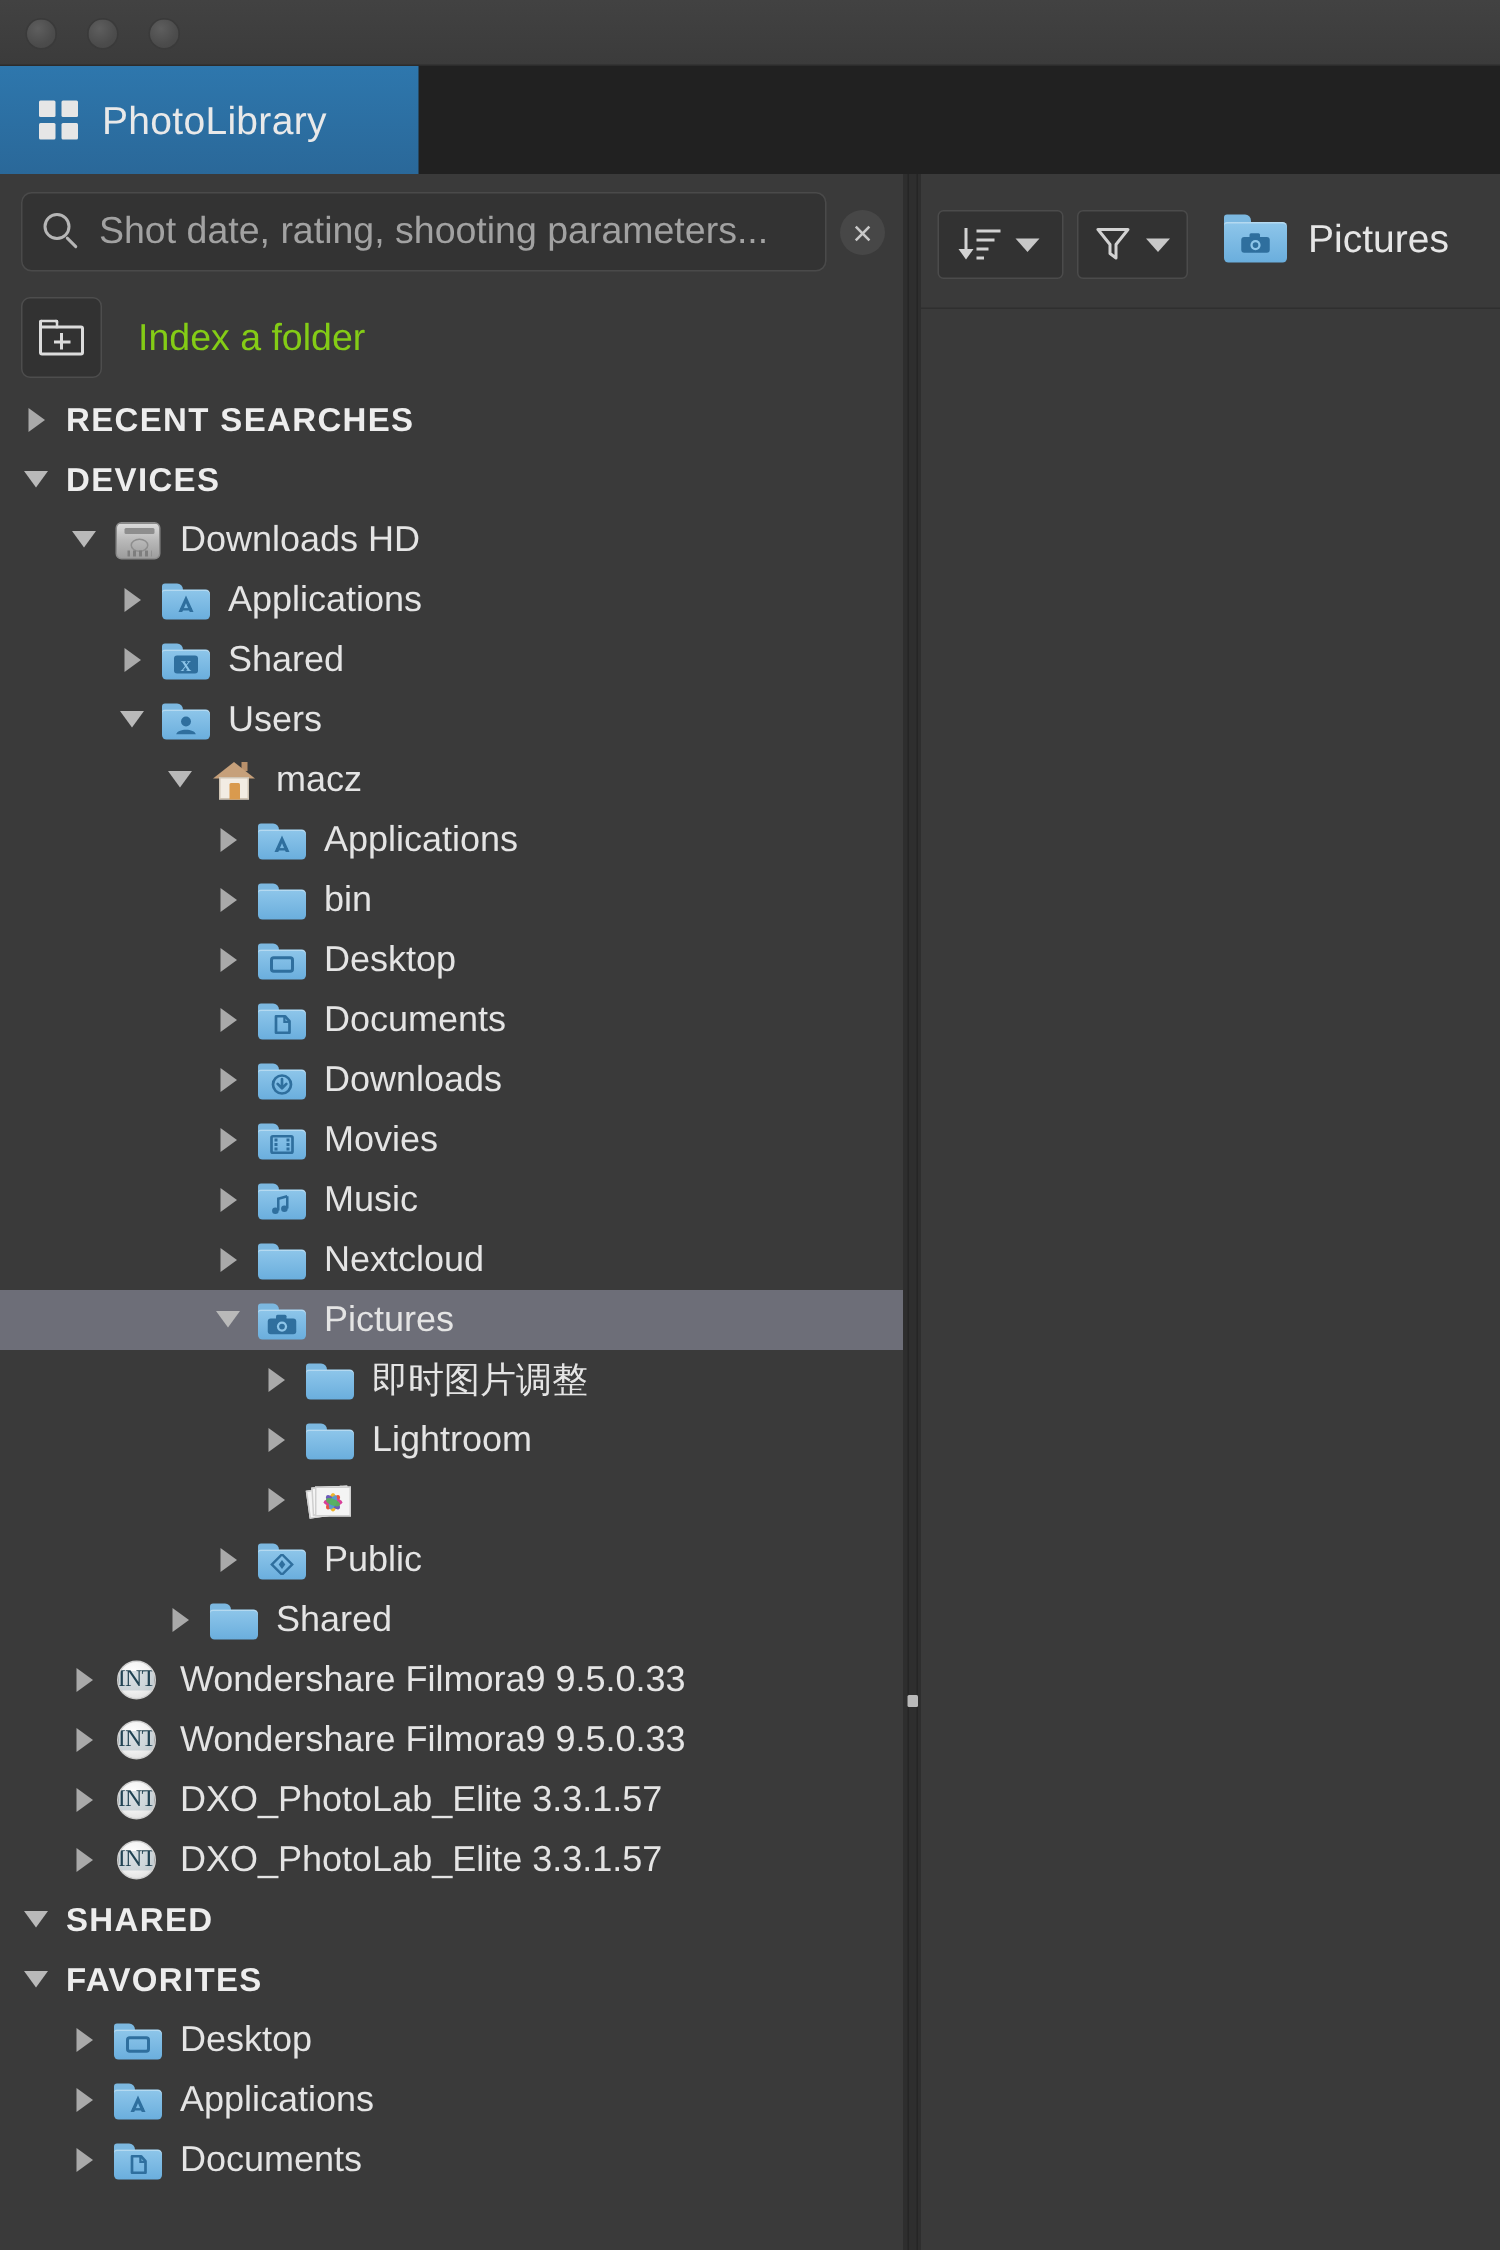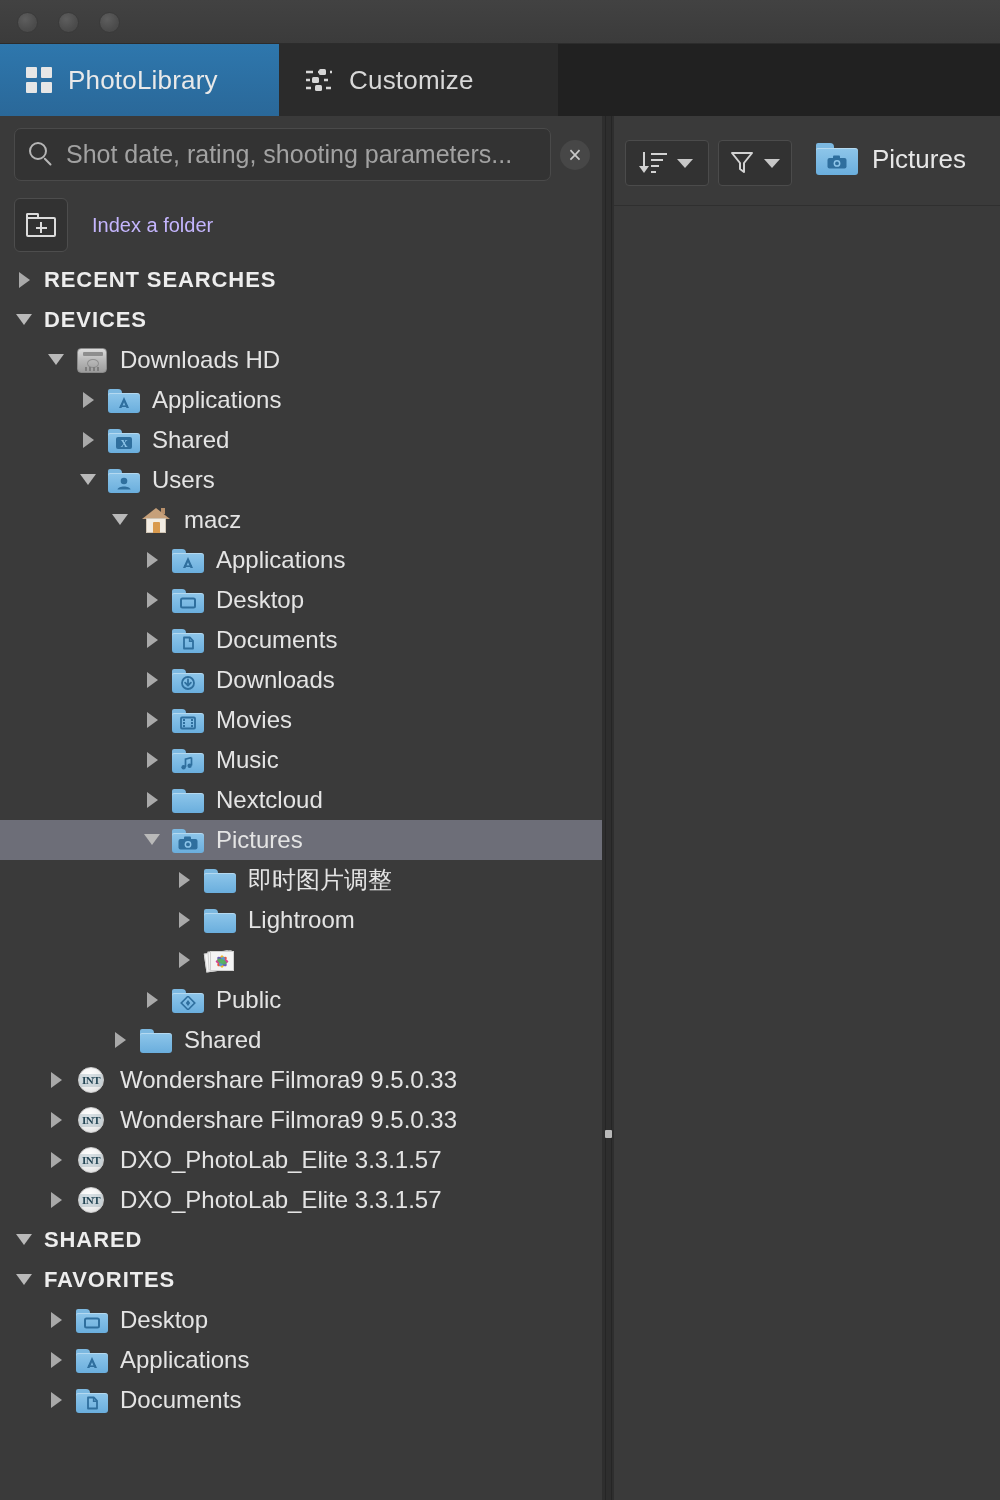--- a/index.html
+++ b/index.html
@@ -69,21 +69,21 @@
   .index-row { height: 70px; display: flex; align-items: center; padding-left: 14px; gap: 24px; }
   .index-btn {
     width: 54px; height: 54px; border-radius: 6px; background: #323232;
     border: 1px solid #4d4d4d; display: flex; align-items: center; justify-content: center;
   }
   .folder-plus { position: relative; width: 30px; height: 24px; }
   .folder-plus .body { position: absolute; left: 0; top: 4px; width: 30px; height: 20px; border: 2px solid #dcdcdc; border-radius: 2px; }
   .folder-plus .tab2 { position: absolute; left: 0; top: 0px; width: 13px; height: 6px; border: 2px solid #dcdcdc; border-bottom: none; border-radius: 2px 2px 0 0; }
   .folder-plus .pv { position: absolute; left: 14px; top: 9px; width: 2px; height: 11px; background: #dcdcdc; }
   .folder-plus .ph { position: absolute; left: 9.5px; top: 13.5px; width: 11px; height: 2px; background: #dcdcdc; }
-  .index-label { color: #c4b5fd; font-size: 20px; text-align: right; }
+  .index-label { color: #84cc16; font-size: 25px; text-align: right; }
 
   
   .tree { position: relative; }
   .row {
     height: 40px; display: flex; align-items: center; position: relative;
     color: #e4e4e4; font-size: 24px; white-space: nowrap;
   }
   .row.selected { background: #6d6e78; }
   .row .label { overflow: hidden; }
   .row.section .label { font-weight: bold; font-size: 22px; letter-spacing: .9px; color: #ededed; }
@@ -146,21 +146,21 @@
   .plib .s2 { left: 3px; top: 3px; width: 24px; height: 19px; transform: rotate(-3deg); }
   .plib .s3 { left: 5px; top: 3px; width: 24px; height: 20px; }
 
   
   .dmg {
     position: absolute; left: 2px; top: 0px; width: 26px; height: 26px; border-radius: 50%;
     background: radial-gradient(circle at 40% 32%, #ffffff 0%, #f0f0f0 55%, #d8d8d8 100%);
     border: 1px solid #cfcfcf; overflow: hidden;
     display: flex; align-items: center; justify-content: center;
   }
-  .dmg .txt { color: #1f3f4d; font-size: 11px; font-weight: bold; letter-spacing: -0.5px; font-family: "Liberation Serif", serif; }
+  .dmg .txt { color: #1f3f4d; font-size: 16px; font-weight: normal; letter-spacing: -0.5px; font-family: "Liberation Serif", serif; }
   .dmg .band { position: absolute; left: -4px; top: 6px; width: 36px; height: 13px; background: rgba(42,90,110,.18); }
 
   
   .divider { position: absolute; left: 602px; top: 116px; width: 12px; height: 1384px; background: #2e2e2e; }
   .divider .line { position: absolute; left: 3px; top: 0; width: 1px; height: 100%; background: #252525; }
   .divider .line2 { position: absolute; left: 9px; top: 0; width: 1px; height: 100%; background: #252525; }
   .divider .grip { position: absolute; left: 3px; top: 1014px; width: 7px; height: 8px; background: #b9b9b9; border-radius: 1px; }
 
   .rightpanel { position: absolute; left: 614px; top: 116px; width: 386px; height: 1384px; background: #3a3a3a; }
   .rtoolbar { position: absolute; left: 0; top: 0; width: 386px; height: 90px; background: #3a3a3a; border-bottom: 1px solid #2f2f2f; }
@@ -206,33 +206,20 @@
 
 <div class="tabstrip">
   <div class="tab active">
     <span class="icon-grid">
         <i></i>
         <i></i>
         <i></i>
         <i></i>
       </span>
     <span>PhotoLibrary</span>
-  </div>
-  <div class="tab inactive">
-    <span class="icon-sliders">
-      <svg width="28" height="24" viewBox="0 0 28 24">
-        <line x1="1" y1="4" x2="27" y2="4" stroke="#d6d6d6" stroke-width="2.4" stroke-dasharray="7 5"></line>
-        <line x1="1" y1="12" x2="27" y2="12" stroke="#d6d6d6" stroke-width="2.4" stroke-dasharray="4 5"></line>
-        <line x1="1" y1="20" x2="27" y2="20" stroke="#d6d6d6" stroke-width="2.4" stroke-dasharray="5 5"></line>
-        <rect x="14" y="1" width="7" height="6" rx="1.5" fill="#d6d6d6"></rect>
-        <rect x="7" y="9" width="7" height="6" rx="1.5" fill="#d6d6d6"></rect>
-        <rect x="10" y="17" width="7" height="6" rx="1.5" fill="#d6d6d6"></rect>
-      </svg>
-    </span>
-    <span>Customize</span>
   </div>
 </div>
 
 <div class="sidebar">
 
   <div class="searchbar-wrap">
     <div class="searchfield">
       <span class="mag">
         <span class="ring"></span>
           <span class="stem"></span>
@@ -350,20 +337,31 @@
             <span class="front"></span>
             <span class="glyph">
               <svg width="18" height="14" viewBox="0 0 18 14">
                 <path d="M9 1 L14 12 L11.5 12 L9 6.2 L6.5 12 L4 12 Z" fill="#2f6f9e"></path>
                 <rect x="5" y="9.4" width="8" height="1.6" fill="#2f6f9e"></rect>
               </svg>
             </span>
           </span>
         </span>
         <span class="label">Applications</span>
+      </div>
+      <div class="row">
+        <span style="display: inline-block; flex: 0 0 auto; width: 142px;"></span>
+        <span class="tw right"></span>
+        <span class="ico">
+          <span class="fld">
+            <span class="back"></span>
+            <span class="front"></span>
+          </span>
+        </span>
+        <span class="label">bin</span>
       </div>
       <div class="row">
         <span style="display: inline-block; flex: 0 0 auto; width: 142px;"></span>
         <span class="tw right"></span>
         <span class="ico">
           <span class="fld">
             <span class="back"></span>
             <span class="front"></span>
             <span class="glyph">
               <svg width="18" height="14" viewBox="0 0 18 14">

